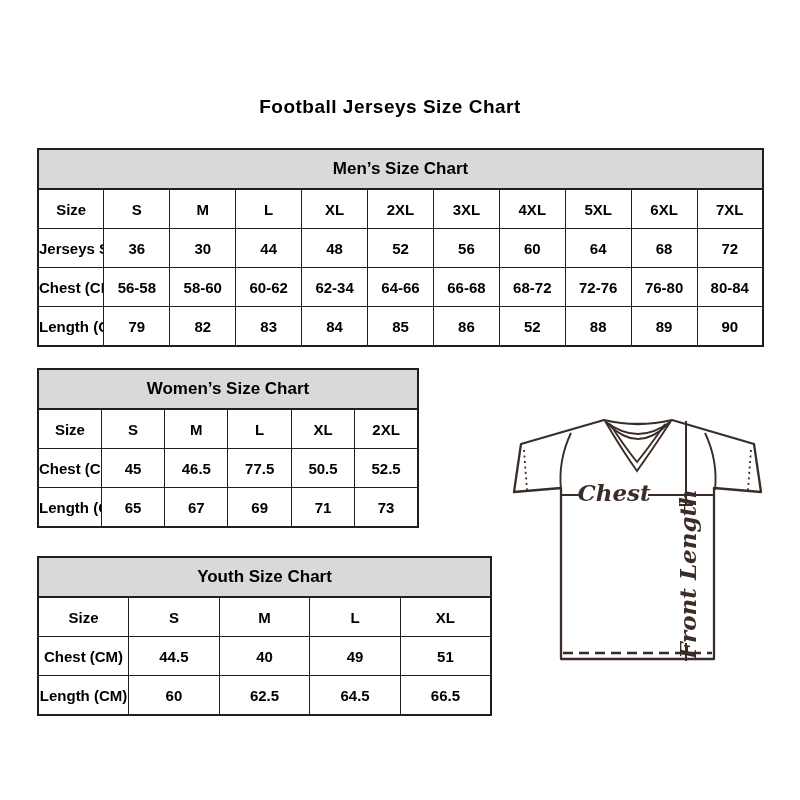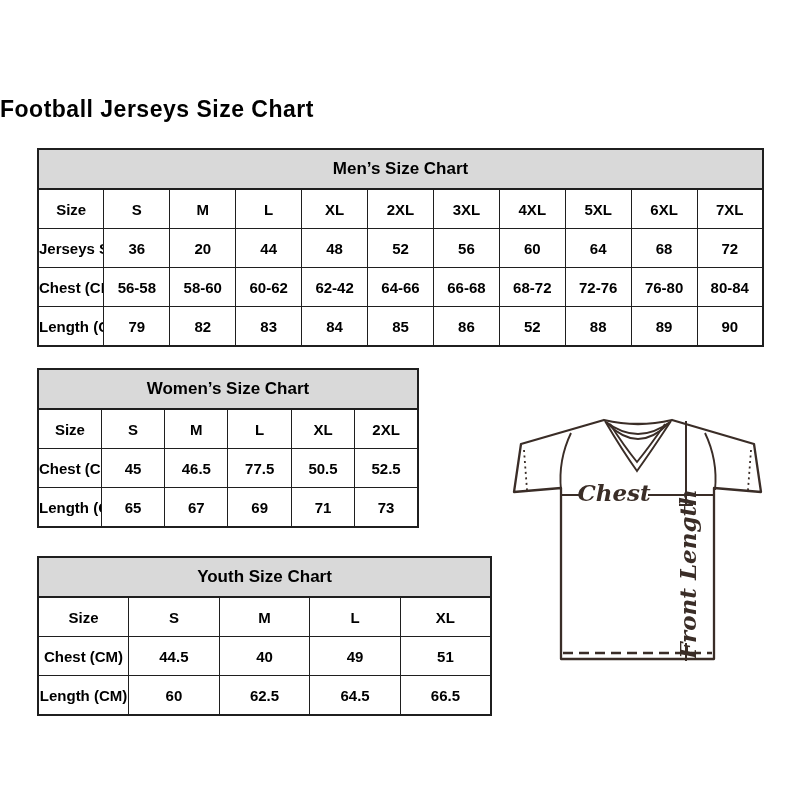--- a/index.html
+++ b/index.html
@@ -9,21 +9,21 @@
     --text:#000000;
   }
   html,body{margin:0;padding:0;}
   body{
     width:800px;height:800px;position:relative;background:#ffffff;
     font-family:"Liberation Sans",sans-serif;color:var(--text);
     overflow:hidden;
   }
   .page-title{
     position:absolute;top:96px;left:0;width:780px;
-    font-size:23px;font-weight:bold;letter-spacing:0.5px;
+    text-align:center;font-size:19px;font-weight:bold;letter-spacing:0.5px;
   }
   table.size-table{
     position:absolute;border-collapse:collapse;table-layout:fixed;
     border:2px solid var(--table-border);
   }
   .size-table th,.size-table td{
     border:1.5px solid var(--table-border);
     text-align:center;vertical-align:middle;
     font-weight:bold;font-size:15px;color:var(--text);
     height:38px;padding:0;overflow:hidden;white-space:nowrap;
@@ -64,36 +64,36 @@
         <td>2XL</td>
         <td>3XL</td>
         <td>4XL</td>
         <td>5XL</td>
         <td>6XL</td>
         <td>7XL</td>
       </tr>
       <tr>
         <td class="row-head">Jerseys Size</td>
         <td>36</td>
-        <td>20</td>
+        <td>30</td>
         <td>44</td>
         <td>48</td>
         <td>52</td>
         <td>56</td>
         <td>60</td>
         <td>64</td>
         <td>68</td>
         <td>72</td>
       </tr>
       <tr>
         <td class="row-head">Chest (CM)</td>
         <td>56-58</td>
         <td>58-60</td>
         <td>60-62</td>
-        <td>62-42</td>
+        <td>62-34</td>
         <td>64-66</td>
         <td>66-68</td>
         <td>68-72</td>
         <td>72-76</td>
         <td>76-80</td>
         <td>80-84</td>
       </tr>
       <tr>
         <td class="row-head">Length (CM)</td>
         <td>79</td>

